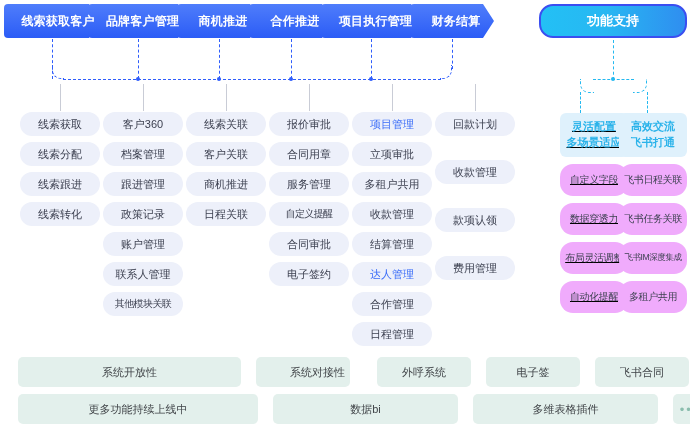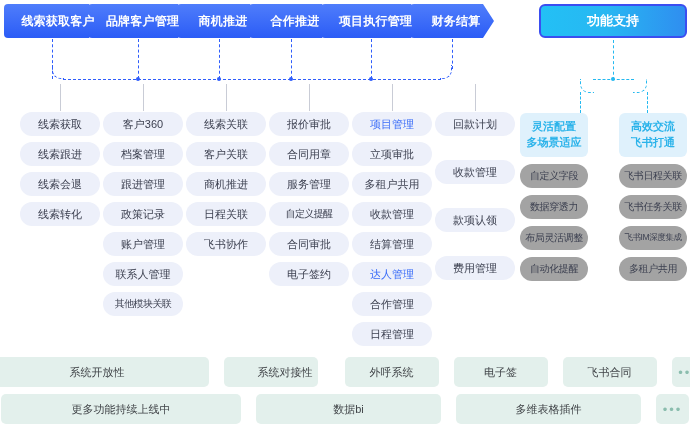--- a/index.html
+++ b/index.html
@@ -25,21 +25,21 @@
   }
   .arrow.first {
     clip-path: polygon(0 0, calc(100% - 11px) 0, 100% 50%, calc(100% - 11px) 100%, 0 100%);
     padding-left: 12px;
   }
 
   .support-box {
     position: absolute; top: 4px; left: 539px; width: 148px; height: 34px;
     background: linear-gradient(90deg, #23c0f5 0%, #27b7f2 45%, #2f8ef0 100%);
     border: 2px solid #3b4ef0;
-    border-radius: 6px;
+    border-radius: 14px;
     color: #ffffff; font-size: 13px; font-weight: bold;
     display: flex; align-items: center; justify-content: center;
   }
 
   
   .conn { position: absolute; }
   .v-blue { width: 0; border-left: 1.5px dashed #2f5dfb; }
   .h-blue { height: 0; border-top: 1.5px dashed #2f5dfb; }
   .v-gray { width: 0; border-left: 1px solid #c9ccd6; }
   .v-cyan { width: 0; border-left: 1.5px dashed #24b9f0; }
@@ -79,29 +79,29 @@
 
   
   .rcol { position: absolute; width: 68px; display: flex; flex-direction: column; gap: 7px; }
   .rhead {
     height: 44px; border-radius: 6px; background: #dff1fc;
     color: #2bb3ea; font-size: 11px; font-weight: bold;
     display: flex; flex-direction: column; align-items: center; justify-content: center;
     line-height: 1.45;
   }
   .rpill {
-    height: 24px; border-radius: 13px; background: #a3a3a3;
+    height: 32px; border-radius: 13px; background: #f0abfc;
     color: #3d4151; font-size: 10px;
     display: flex; align-items: center; justify-content: center;
     white-space: nowrap; letter-spacing: -0.4px;
   }
 
   
   .bottom { position: absolute; left: 18px; width: 654px; }
-  .brow { display: flex; gap: 15px; height: 30px; justify-content: center; }
+  .brow { display: flex; gap: 15px; height: 30px; }
   .bcell {
     background: #e3f0ec; border-radius: 5px;
     color: #404448; font-size: 11px;
     display: flex; align-items: center; justify-content: center;
   }
   .bcell.dots { color: #8bbdae; letter-spacing: 2px; font-size: 13px; }
 </style>
 </head>
 <body>
 
@@ -159,39 +159,38 @@
   <div class="conn corner-bl-c" style="left:580px; top:79px; width:14px; height:14px;"></div>
   <div class="conn corner-br-c" style="left:633px; top:79px; width:14px; height:14px;"></div>
   <div class="conn h-cyan" style="left:593px; top:79px; width:41px;"></div>
   <div class="dot" style="left:611px; top:77px; background:#24b9f0;"></div>
   <div class="conn v-cyan" style="left:580px; top:92px; height:21px;"></div>
   <div class="conn v-cyan" style="left:647px; top:92px; height:21px;"></div>
 
   <div id="columns">
       <div class="col" style="left: 20px; top: 112px;">
         <div class="pill">线索获取</div>
+        <div class="pill">线索分配</div>
         <div class="pill">线索跟进</div>
-        <div class="pill">线索会退</div>
         <div class="pill">线索转化</div>
       </div>
       <div class="col" style="left: 103px; top: 112px;">
         <div class="pill">客户360</div>
         <div class="pill">档案管理</div>
         <div class="pill">跟进管理</div>
         <div class="pill">政策记录</div>
         <div class="pill">账户管理</div>
         <div class="pill">联系人管理</div>
         <div class="pill wide">其他模块关联</div>
       </div>
       <div class="col" style="left: 186px; top: 112px;">
         <div class="pill">线索关联</div>
         <div class="pill">客户关联</div>
         <div class="pill">商机推进</div>
         <div class="pill">日程关联</div>
-        <div class="pill">飞书协作</div>
       </div>
       <div class="col" style="left: 269px; top: 112px;">
         <div class="pill">报价审批</div>
         <div class="pill">合同用章</div>
         <div class="pill">服务管理</div>
         <div class="pill wide">自定义提醒</div>
         <div class="pill">合同审批</div>
         <div class="pill">电子签约</div>
       </div>
       <div class="col" style="left: 352px; top: 112px;">
@@ -206,21 +205,21 @@
       </div>
       <div class="col" style="left: 435px; top: 112px; gap: 24px;">
         <div class="pill">回款计划</div>
         <div class="pill">收款管理</div>
         <div class="pill">款项认领</div>
         <div class="pill">费用管理</div>
       </div>
     </div>
 
   <div id="support">
-      <div class="rcol" style="left: 520px; top: 113px;">
+      <div class="rcol" style="left: 560px; top: 113px; text-decoration: underline;">
         <div class="rhead">
           <span>灵活配置</span>
           <span>多场景适应</span>
         </div>
         <div class="rpill">自定义字段</div>
         <div class="rpill">数据穿透力</div>
         <div class="rpill">布局灵活调整</div>
         <div class="rpill">自动化提醒</div>
       </div>
       <div class="rcol" style="left: 619px; top: 113px;">

